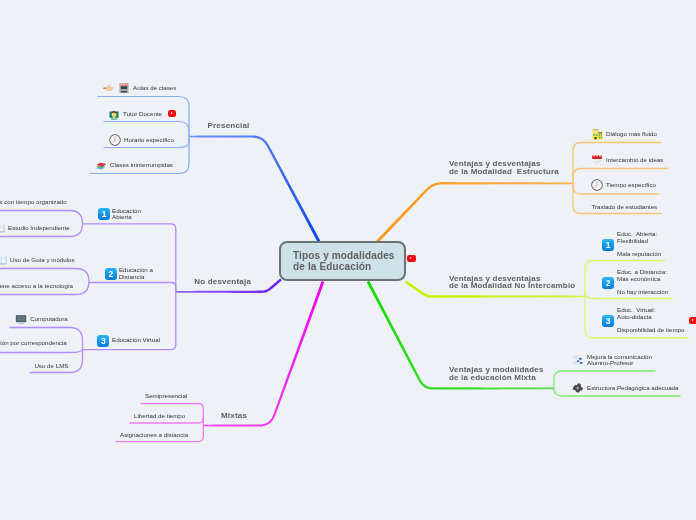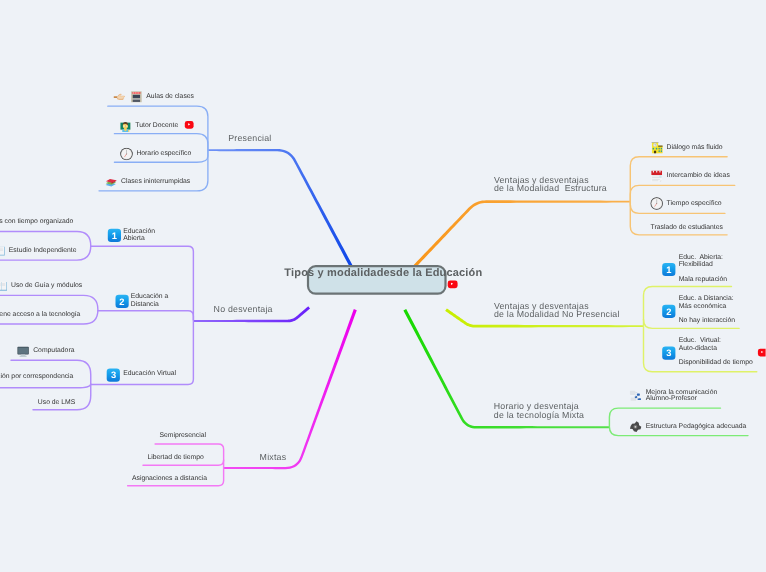--- a/index.html
+++ b/index.html
@@ -3,26 +3,26 @@
 <meta charset="utf-8">
 <title>Tipos y modalidades de la Educacion</title>
 <style>
 html,body{margin:0;padding:0;}
 body{width:696px;height:520px;overflow:hidden;background:#eef2f7;
      font-family:"Liberation Sans",sans-serif;
      -webkit-font-smoothing:antialiased;}
 #stage{position:relative;width:696px;height:520px;background:#eef2f7;}
 svg#links{position:absolute;left:0;top:0;width:696px;height:520px;}
 
-#central{position:absolute;left:279px;top:241px;width:127px;height:27px;box-sizing:border-box;
+#central{position:absolute;left:279px;top:241px;width:127px;height:40px;box-sizing:border-box;
   background:#cfe1e8;border:2px solid #6b7375;border-radius:8px;
-  display:flex;flex-direction:row;justify-content:center;padding-left:12px;}
+  display:flex;flex-direction:column;justify-content:center;padding-left:12px;}
 #central .ln{font-size:10px;font-weight:bold;color:#5d6163;letter-spacing:.15px;line-height:11.5px;white-space:nowrap;}
 
-.btitle{position:absolute;font-weight:normal;color:#5d6163;white-space:nowrap;font-size:8px;letter-spacing:.2px;}
+.btitle{position:absolute;font-weight:bold;color:#5d6163;white-space:nowrap;font-size:8px;letter-spacing:.2px;}
 .btitle .ln{display:block;line-height:7.9px;white-space:pre;}
 
 .leaf{position:absolute;white-space:nowrap;color:#333;font-size:6.2px;line-height:8px;}
 .leaf .ln{display:block;white-space:pre;line-height:6.5px;}
 .row{display:flex;align-items:center;}
 .ico{display:inline-block;flex:0 0 auto;margin-right:3px;}
 .lbl{display:inline-block;}
 
 .num{position:absolute;width:12px;height:12px;border-radius:3px;
   background:linear-gradient(180deg,#2bb3f3 0%,#15a0ec 40%,#0d78d8 100%);
@@ -410,28 +410,28 @@
     <span class="row">
       <svg class="ico" width="12" height="12">
           <use href="#i-gear"></use>
         </svg>
       <span class="lbl">Estructura Pedagógica adecuada</span>
     </span>
   </div>
   <div class="btitle" style="left:194.2px;top:277.6px">
     <span class="ln">No desventaja</span>
   </div>
-  <div class="btitle" style="left:236px;top:411.5px">
+  <div class="btitle" style="left:221px;top:411.5px">
     <span class="ln">Mixtas</span>
   </div>
   <div class="btitle" style="left:449px;top:159.9px">
     <span class="ln">Ventajas y desventajas</span>
     <span class="ln">de la Modalidad  Estructura</span>
   </div>
   <div class="btitle" style="left:449px;top:274.5px">
     <span class="ln">Ventajas y desventajas</span>
-    <span class="ln">de la Modalidad No Presencial</span>
+    <span class="ln">de la Modalidad No Intercambio</span>
   </div>
   <div class="btitle" style="left:448.9px;top:365.7px">
-    <span class="ln">Horario y desventaja</span>
-    <span class="ln">de la tecnología Mixta</span>
+    <span class="ln">Ventajas y modalidades</span>
+    <span class="ln">de la educación Mixta</span>
   </div>
 </div>
 
 </body></html>

